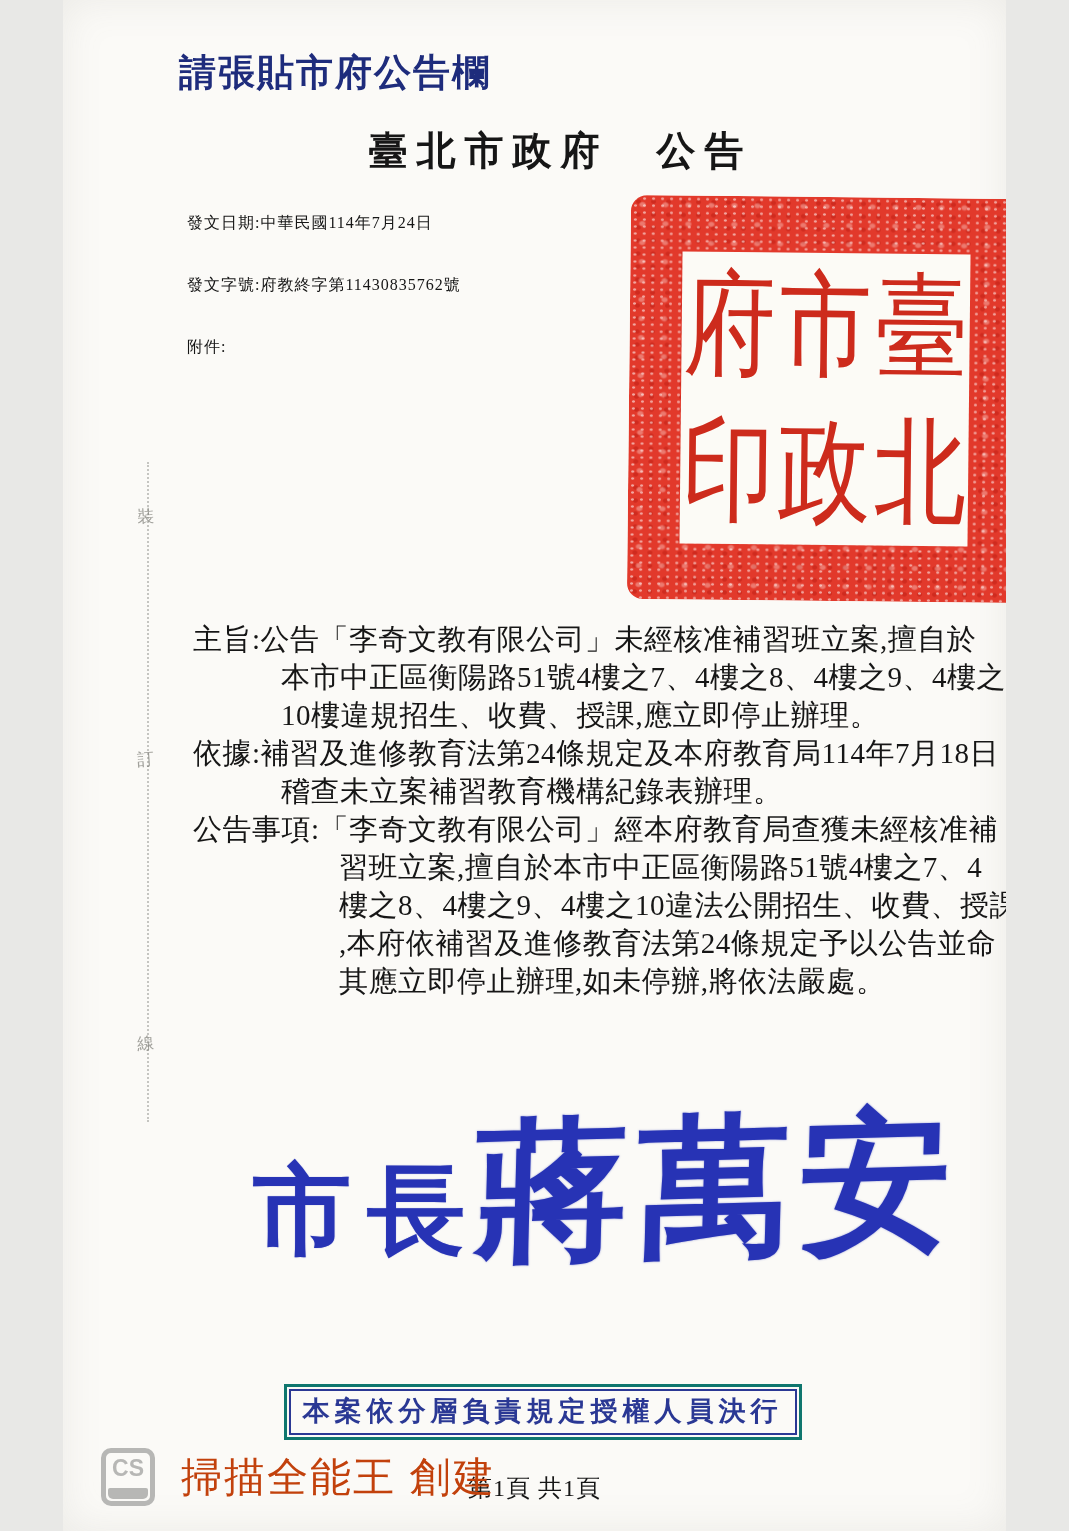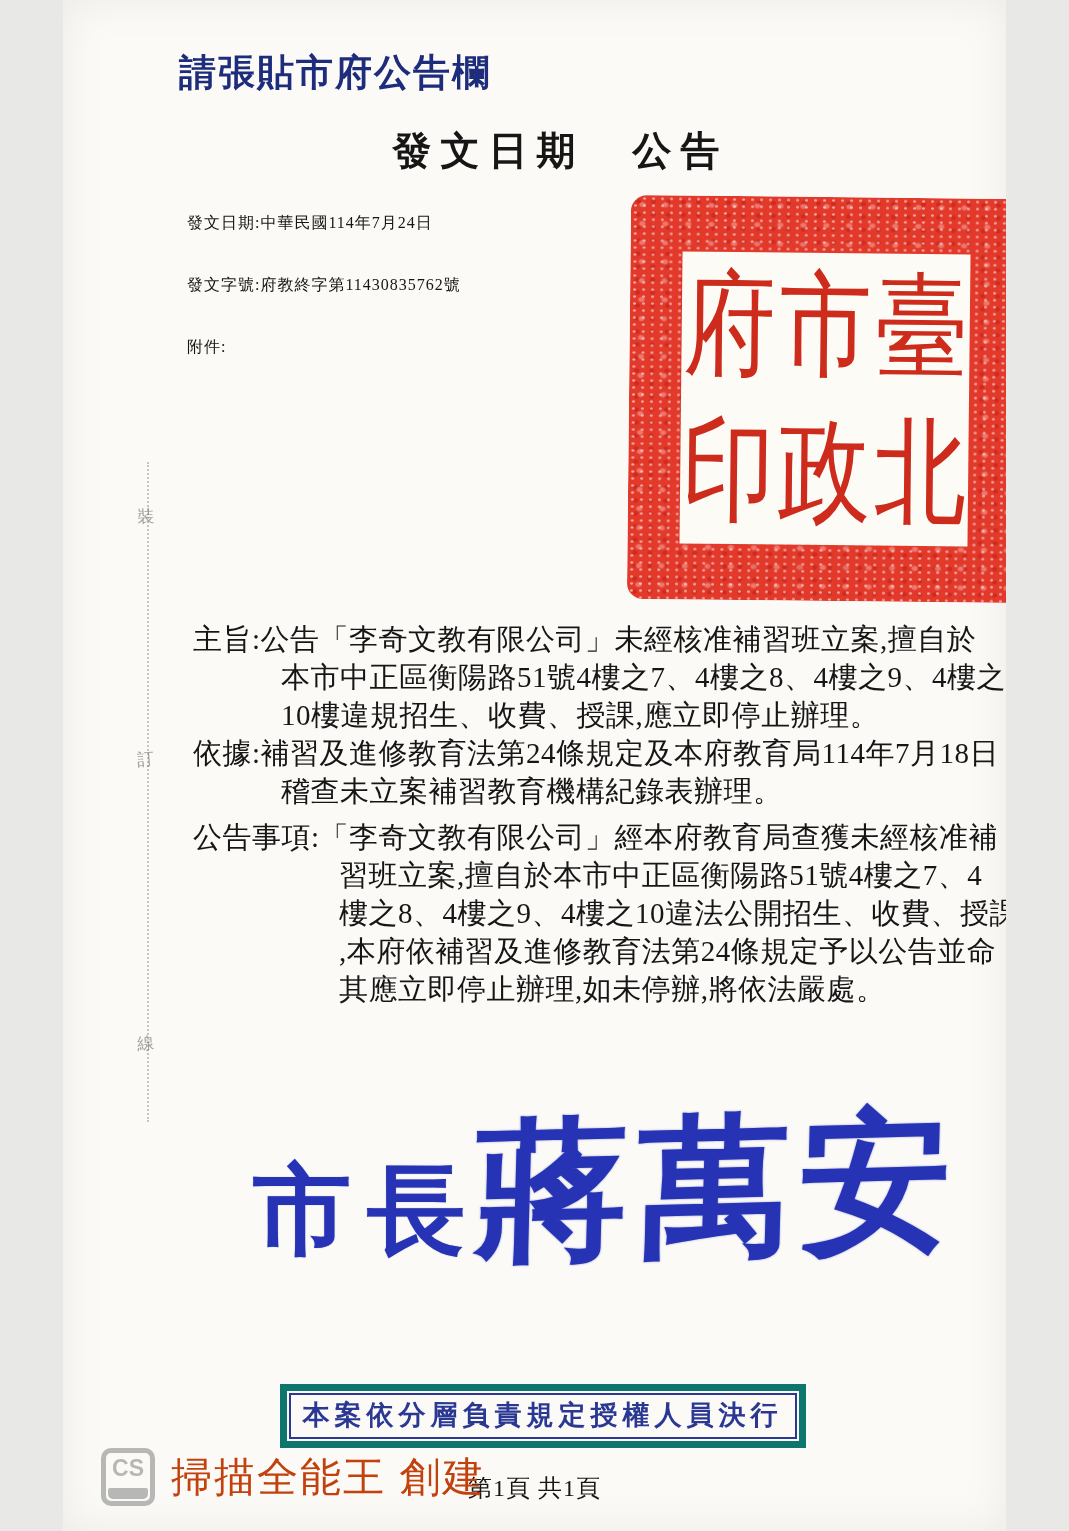--- a/index.html
+++ b/index.html
@@ -61,55 +61,55 @@
     transform:scaleY(1.24);
     font-family:"Liberation Serif","DejaVu Serif",serif;
   }
   
   .body-text{
     position:absolute;left:130px;top:620px;width:870px;
     font-size:29px;line-height:38px;letter-spacing:.5px;
   }
   .para{white-space:pre-line;margin:0;}
   .hang-3{padding-left:88px;text-indent:-88px;}
-  .hang-5{padding-left:146px;text-indent:-146px;margin-top:8px;}
+  .hang-5{padding-left:146px;text-indent:-146px;}
   
   .sig-title{
     position:absolute;left:190px;top:1146px;
     font-size:98px;letter-spacing:16px;font-weight:600;
     color:#2733b5;
     text-shadow:0 0 1px rgba(39,51,181,.6);
   }
   .sig-name{
     position:absolute;left:412px;top:1086px;
     font-size:152px;letter-spacing:10px;font-weight:700;
     color:#2733b5;
     transform:rotate(-1.5deg) skewX(-3deg);
     text-shadow:0 0 2px rgba(39,51,181,.55);
   }
   
   .decision-box{
     position:absolute;top:1384px;left:50%;
     transform:translateX(calc(-50% + 8px));
-    border:7px solid #0f766e;padding:2px;
+    border:3px solid #0f766e;padding:2px;
   }
   .decision-inner{
     border:2px solid #2a3894;padding:2px 12px 4px 12px;
     font-size:27px;letter-spacing:5px;font-weight:600;color:#2a3894;
     white-space:nowrap;
   }
   
   .page-num{
     position:absolute;top:1472px;left:50%;transform:translateX(-50%);
     font-size:24px;letter-spacing:1px;font-weight:400;
   }
   
   .watermark{
     position:absolute;left:38px;top:1448px;
-    display:flex;align-items:center;gap:16px;
+    display:flex;align-items:center;gap:26px;
   }
   .cs-logo{
     position:relative;width:44px;height:48px;
     border:5px solid #b7b7b5;border-radius:10px;
     background:#fbfaf7;
   }
   .cs-logo-text{
     position:absolute;top:2px;left:0;right:0;text-align:center;
     font-family:"Liberation Sans","DejaVu Sans",sans-serif;
     font-size:23px;font-weight:700;color:#b7b7b5;letter-spacing:0;
@@ -137,21 +137,21 @@
   .bc-2{top:1032px;}
 </style>
 </head>
 <body>
 
 <div id="page">
 
   <div class="notice">請張貼市府公告欄</div>
 
 
-  <div class="doc-title">發文日期　公告</div>
+  <div class="doc-title">臺北市政府　公告</div>
 
   <div class="meta">
     <div>發文日期:中華民國114年7月24日</div>
     <div>發文字號:府教終字第11430835762號</div>
     <div>附件:</div>
   </div>
 
   <div class="seal">
     <div class="seal-inner">
       <span class="seal-char">臺</span>

